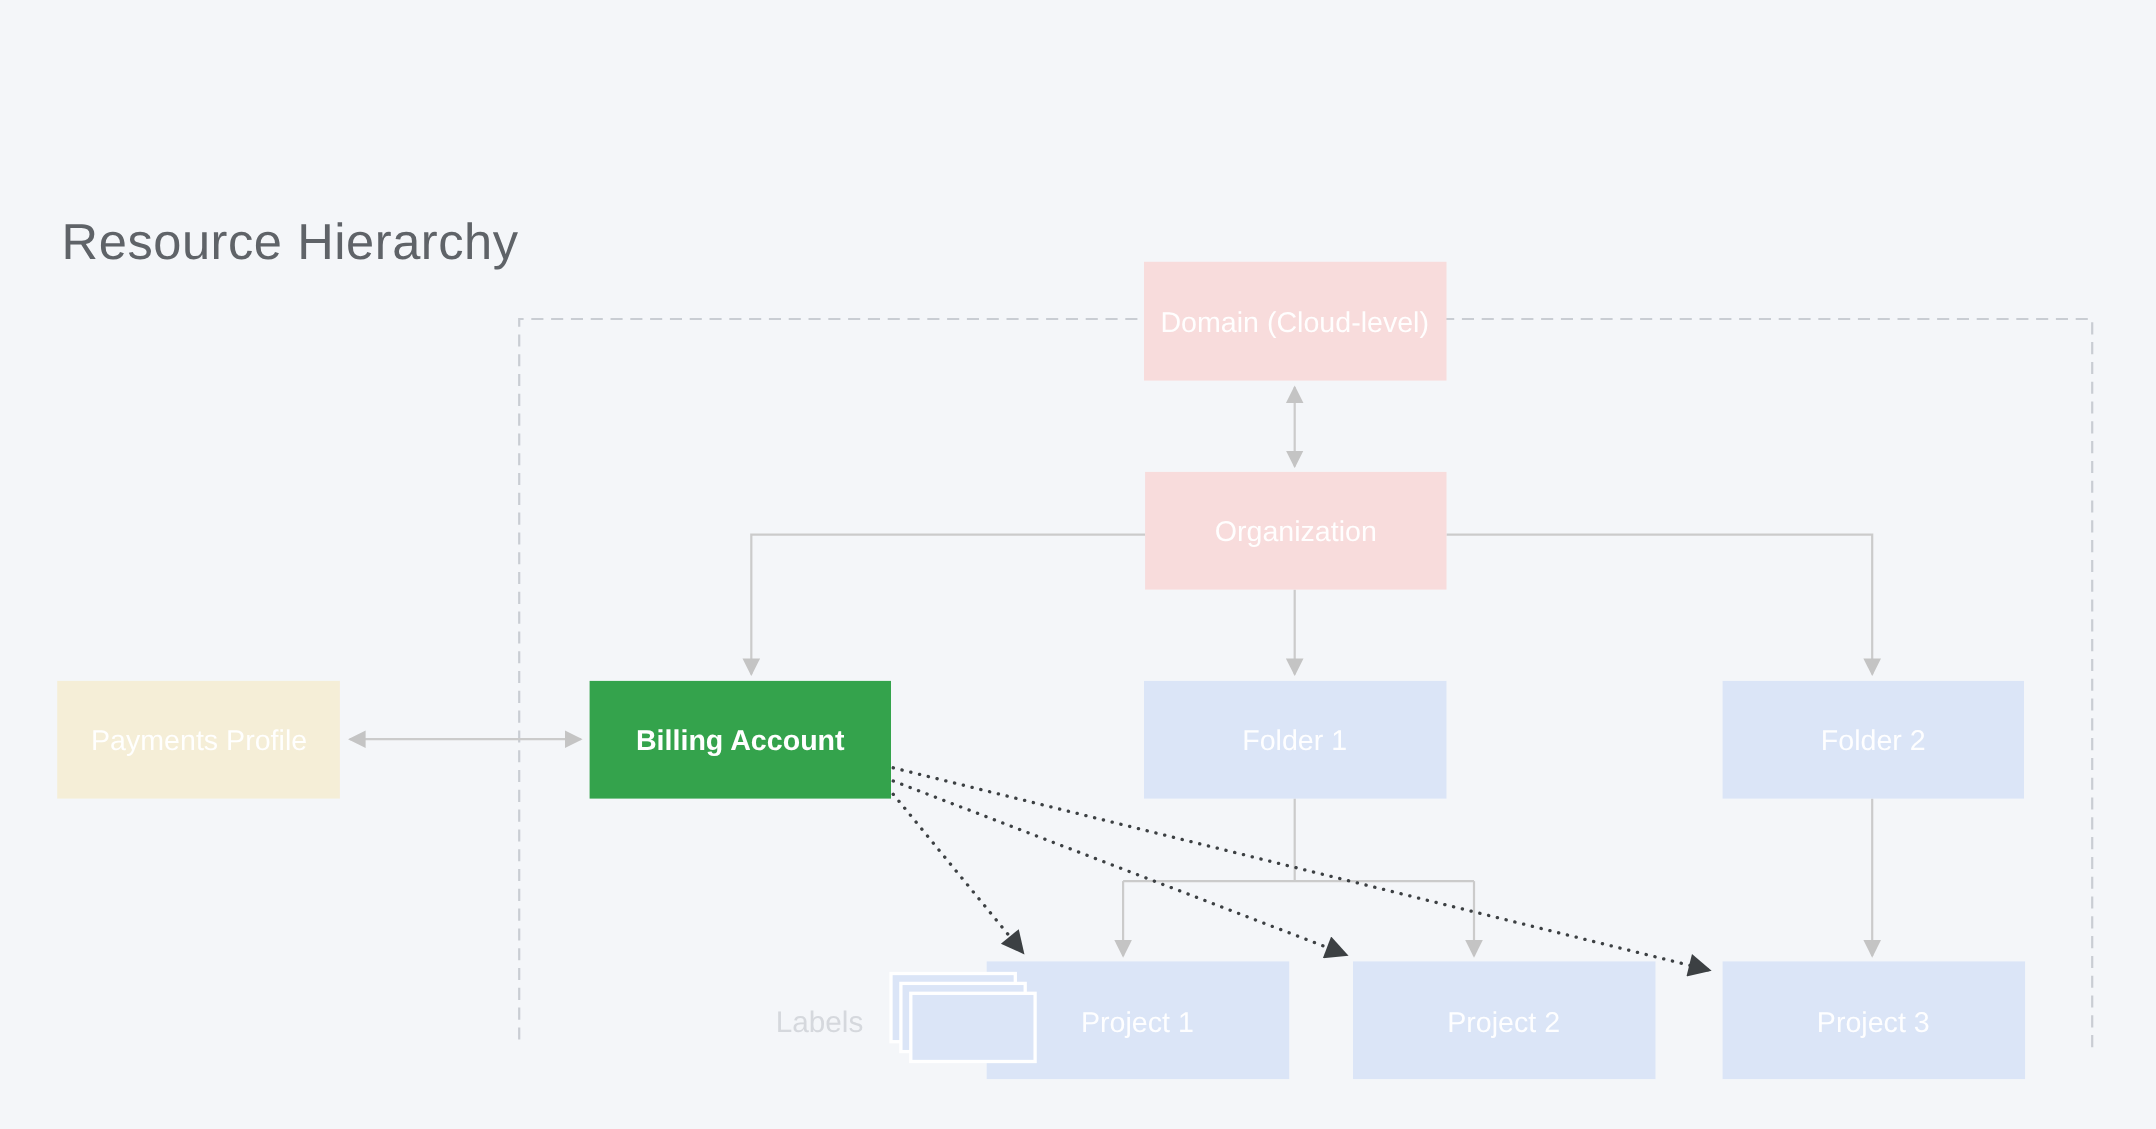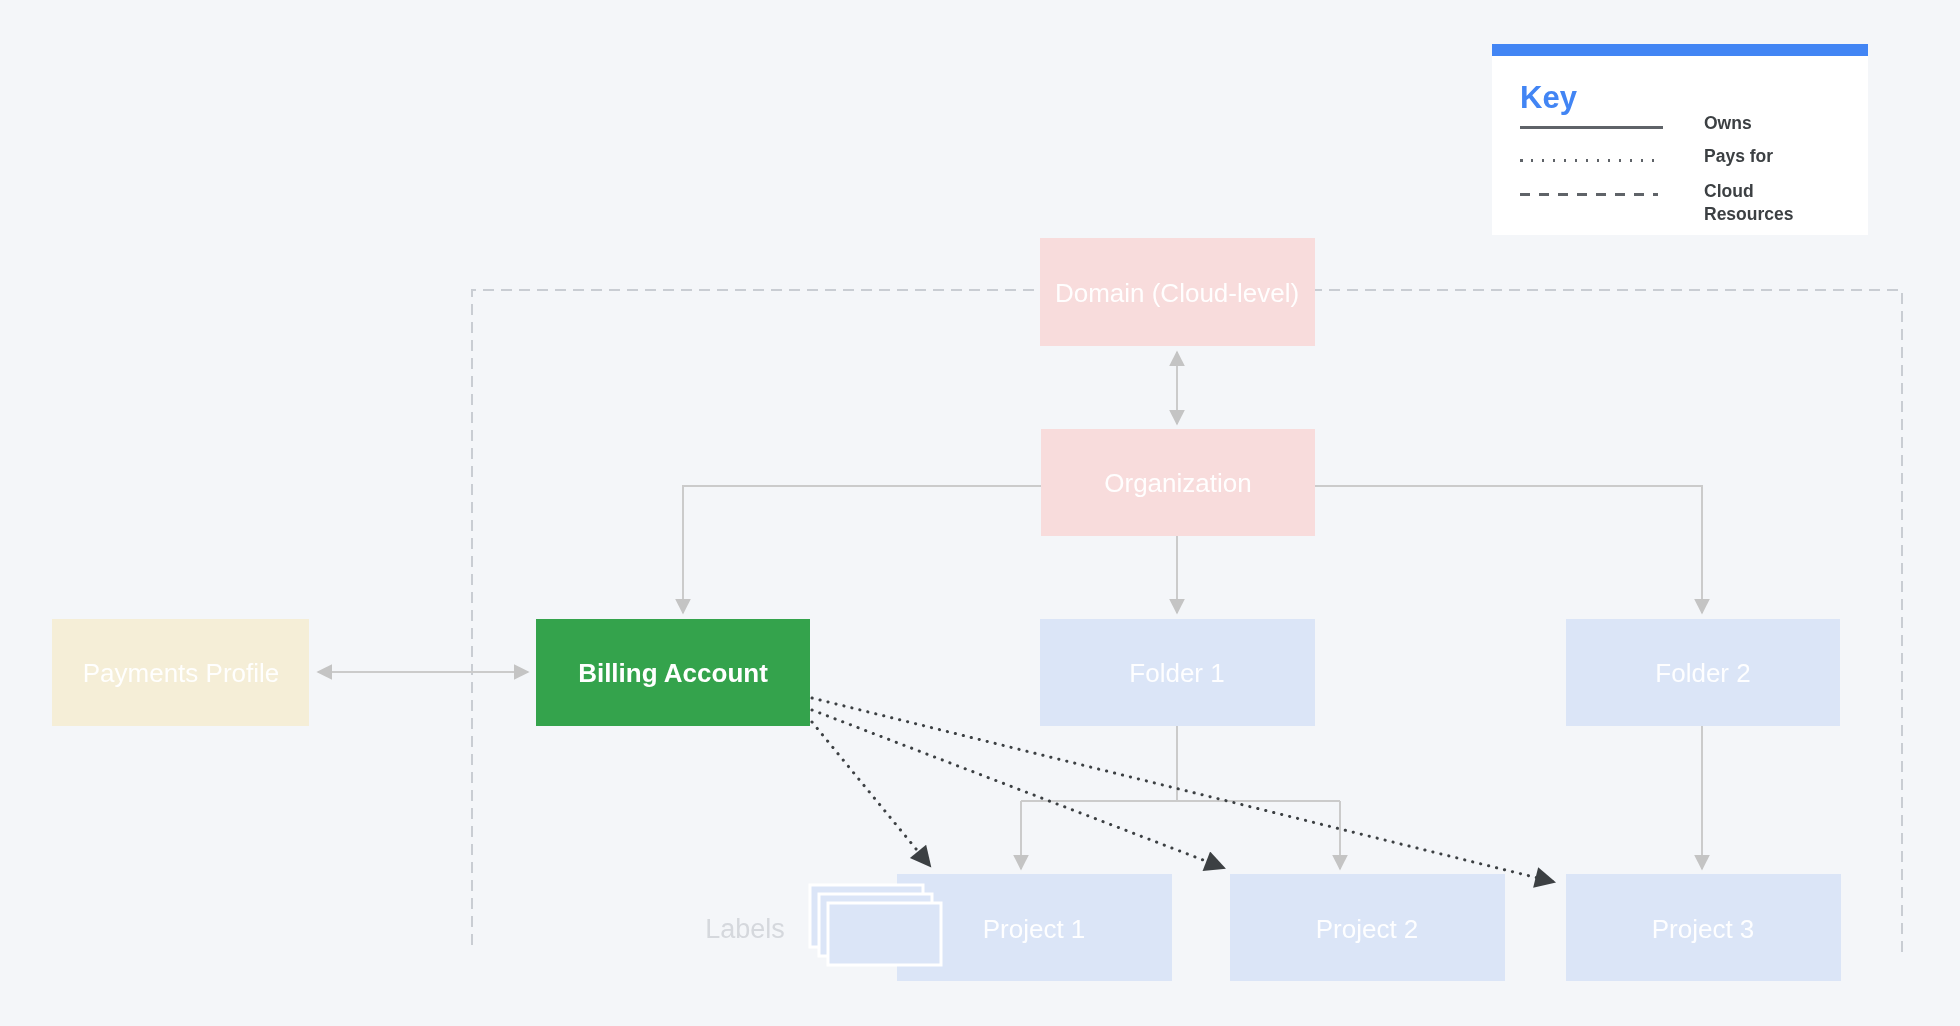--- a/index.html
+++ b/index.html
@@ -98,25 +98,16 @@
     <text class="node-label" x="181" y="673">Payments Profile</text>
     <text class="node-label bold" x="673" y="673">Billing Account</text>
     <text class="node-label" x="1177" y="673">Folder 1</text>
     <text class="node-label" x="1703" y="673">Folder 2</text>
     <text class="node-label" x="1034" y="929">Project 1</text>
     <text class="node-label" x="1367" y="929">Project 2</text>
     <text class="node-label" x="1703" y="929">Project 3</text>
     <text class="labels-caption" x="745" y="929">Labels</text>
   </svg>
 
+  <div class="page-title">Resource Hierarchy</div>
 
-  <div class="key-panel">
-    <div class="key-bar"></div>
-    <div class="key-title">Key</div>
-    <div class="key-line solid"></div>
-    <div class="key-line dotted"></div>
-    <div class="key-line dashed"></div>
-    <div class="key-label owns">Owns</div>
-    <div class="key-label paysfor">Pays for</div>
-    <div class="key-label cloudres">Cloud Resources</div>
-  </div>
 
 </div>
 
 </body></html>

